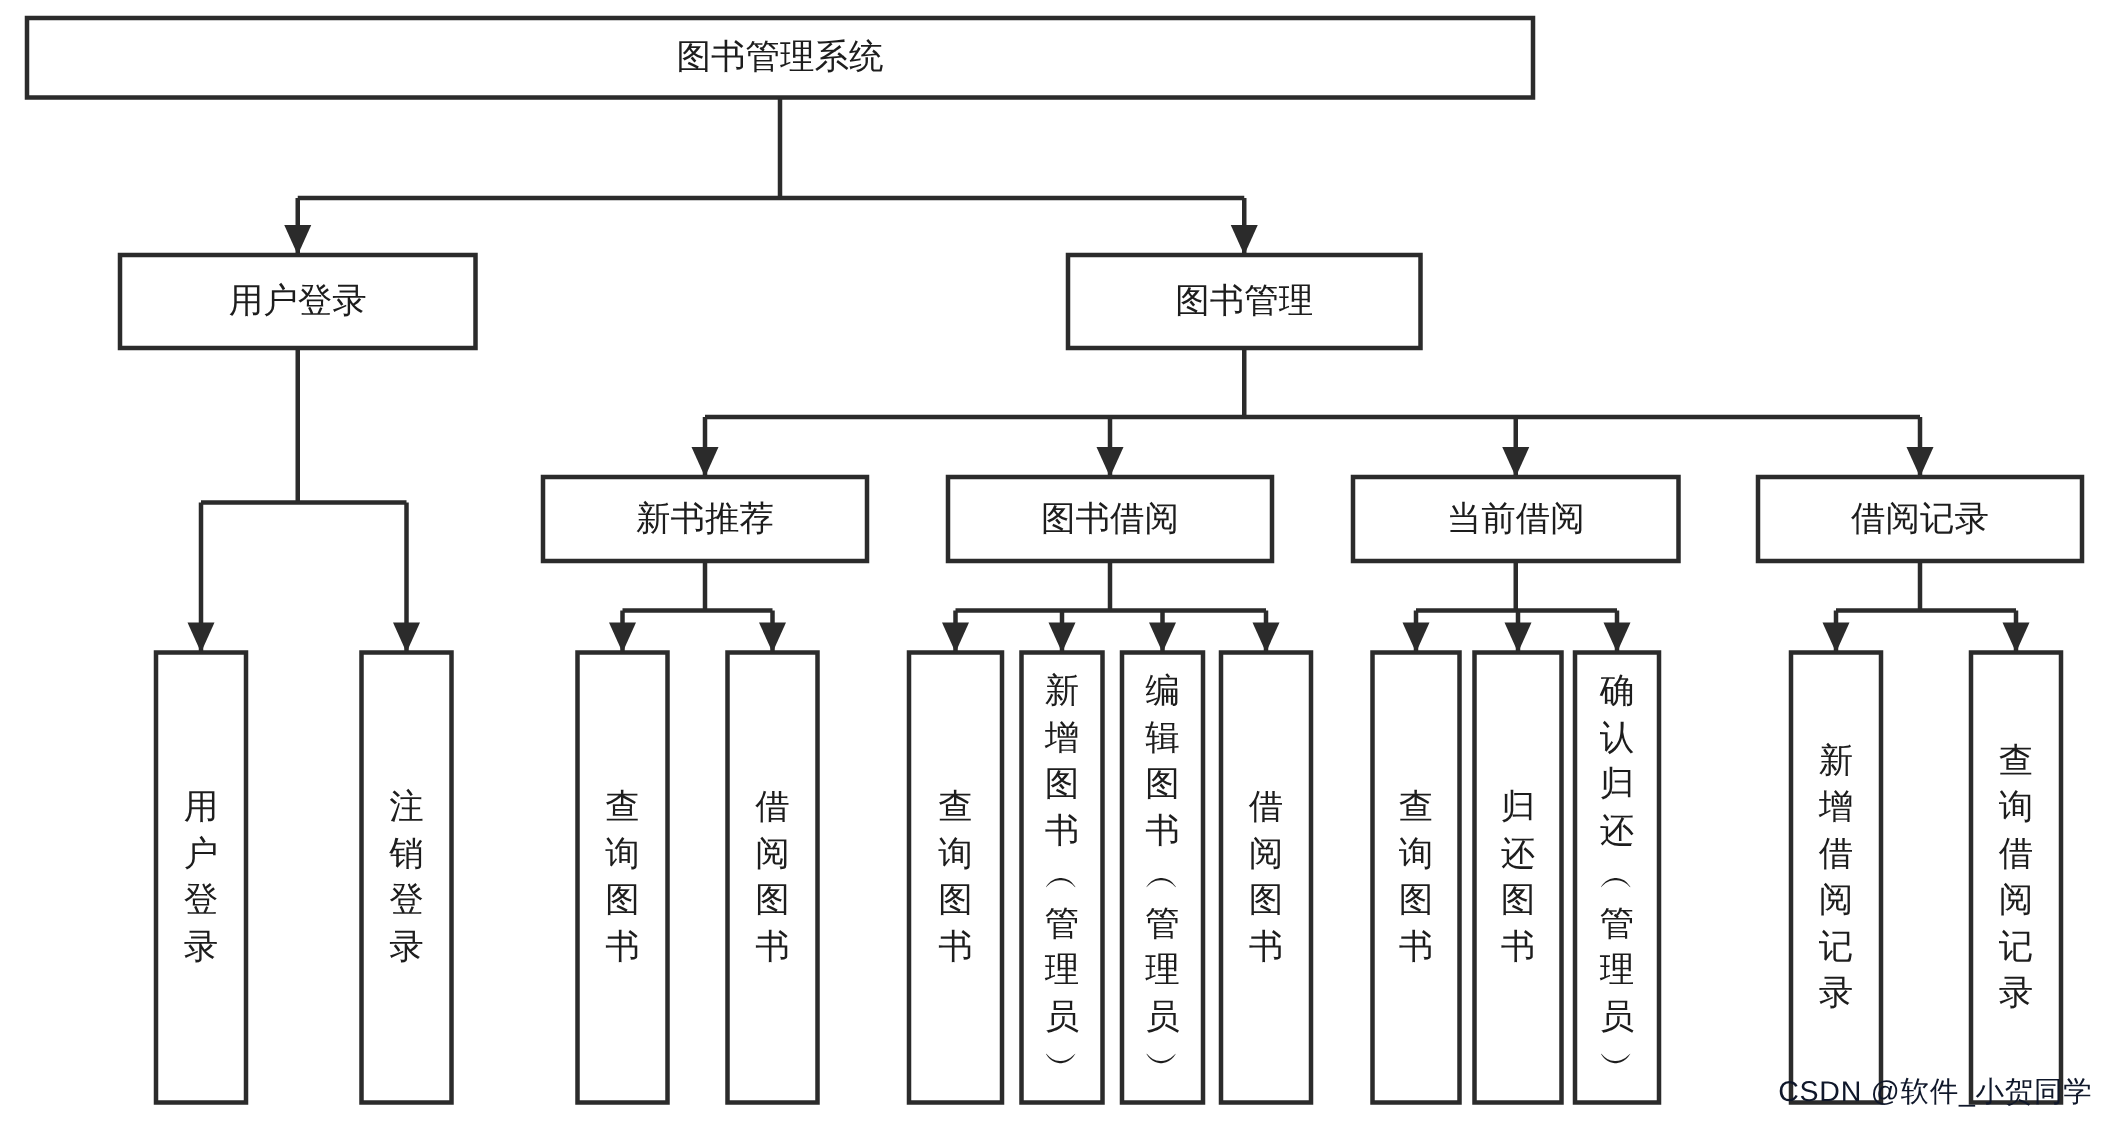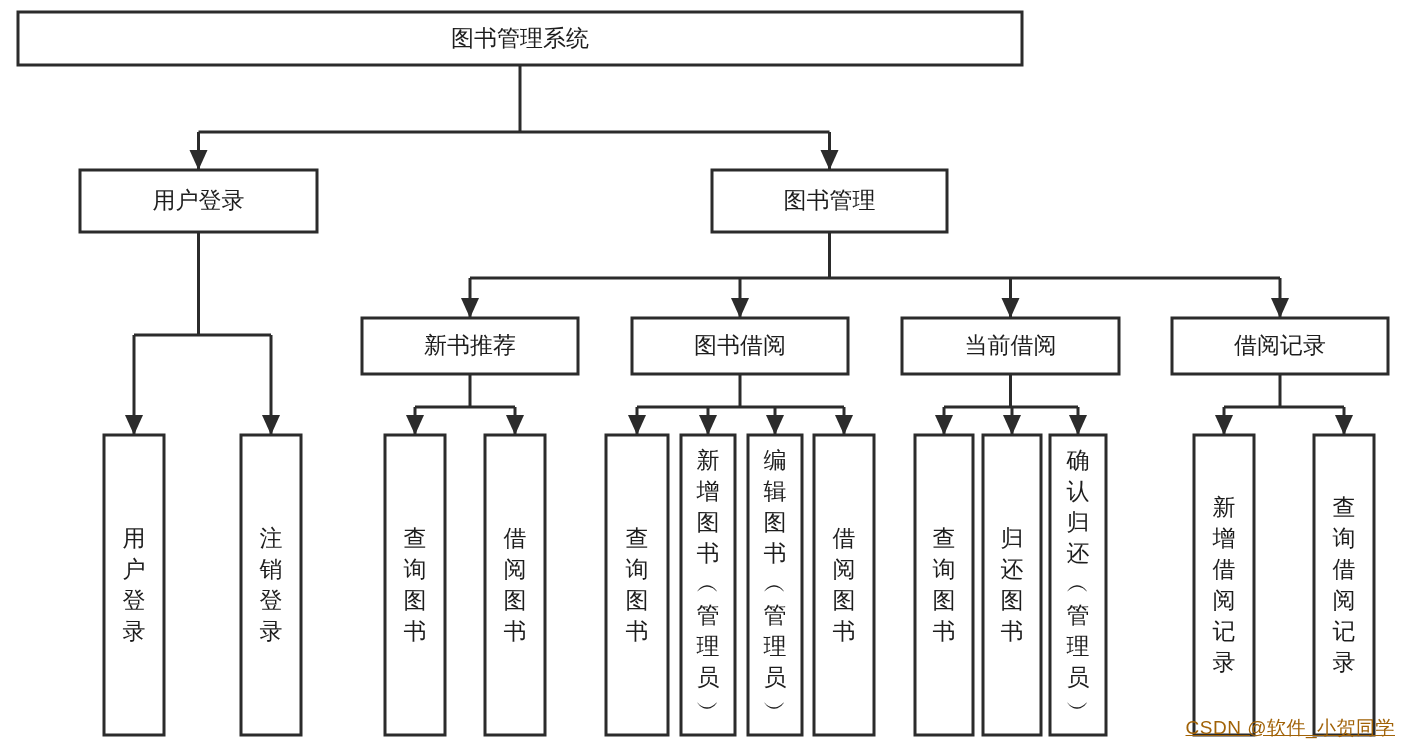--- a/index.html
+++ b/index.html
@@ -50,25 +50,24 @@
     fill: #1d1d1d;
     text-anchor: middle;
     dominant-baseline: middle;
   }
   .watermark-text {
     position: absolute;
     right: 10px;
     bottom: 6px;
     font-family: "Liberation Sans", "DejaVu Sans", sans-serif;
     font-size: 19px;
-    color: #a16207;
+    color: #0f172a;
     letter-spacing: 0.5px;
     white-space: nowrap;
     pointer-events: none;
-    text-decoration: underline;
   }
 </style>
 </head>
 <body>
 
 <div id="stage">
 
   <svg id="diagram-svg" width="1405" height="747" viewBox="0 0 1405 747">
     <g id="edges-layer">
         <line x1="520" y1="65" x2="520" y2="132" class="connector"></line>

